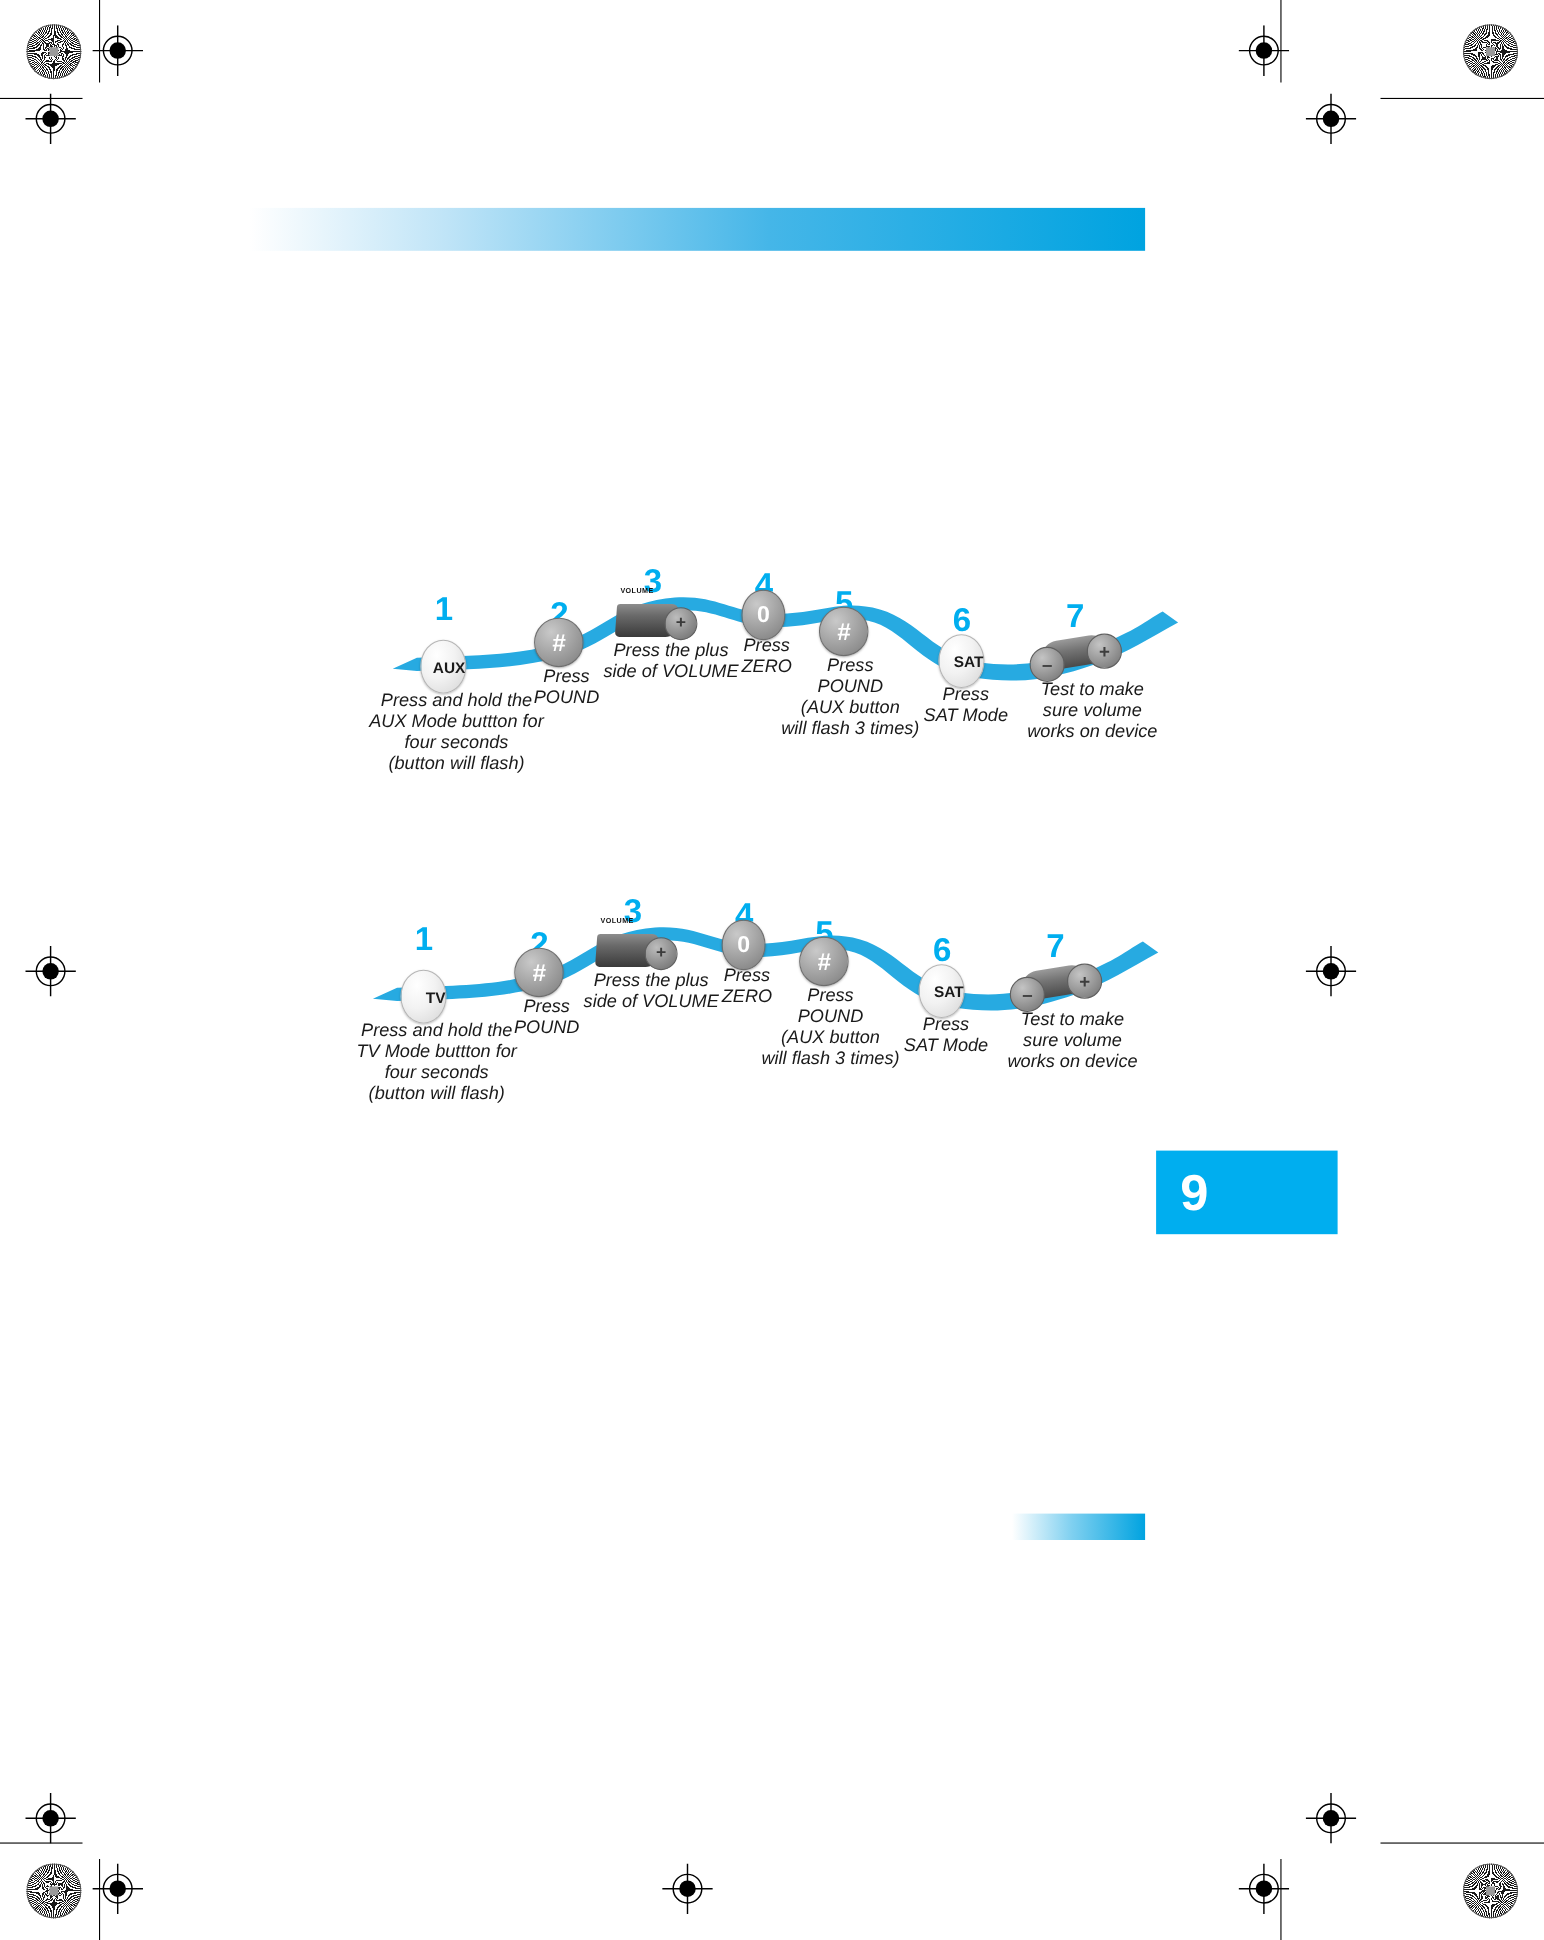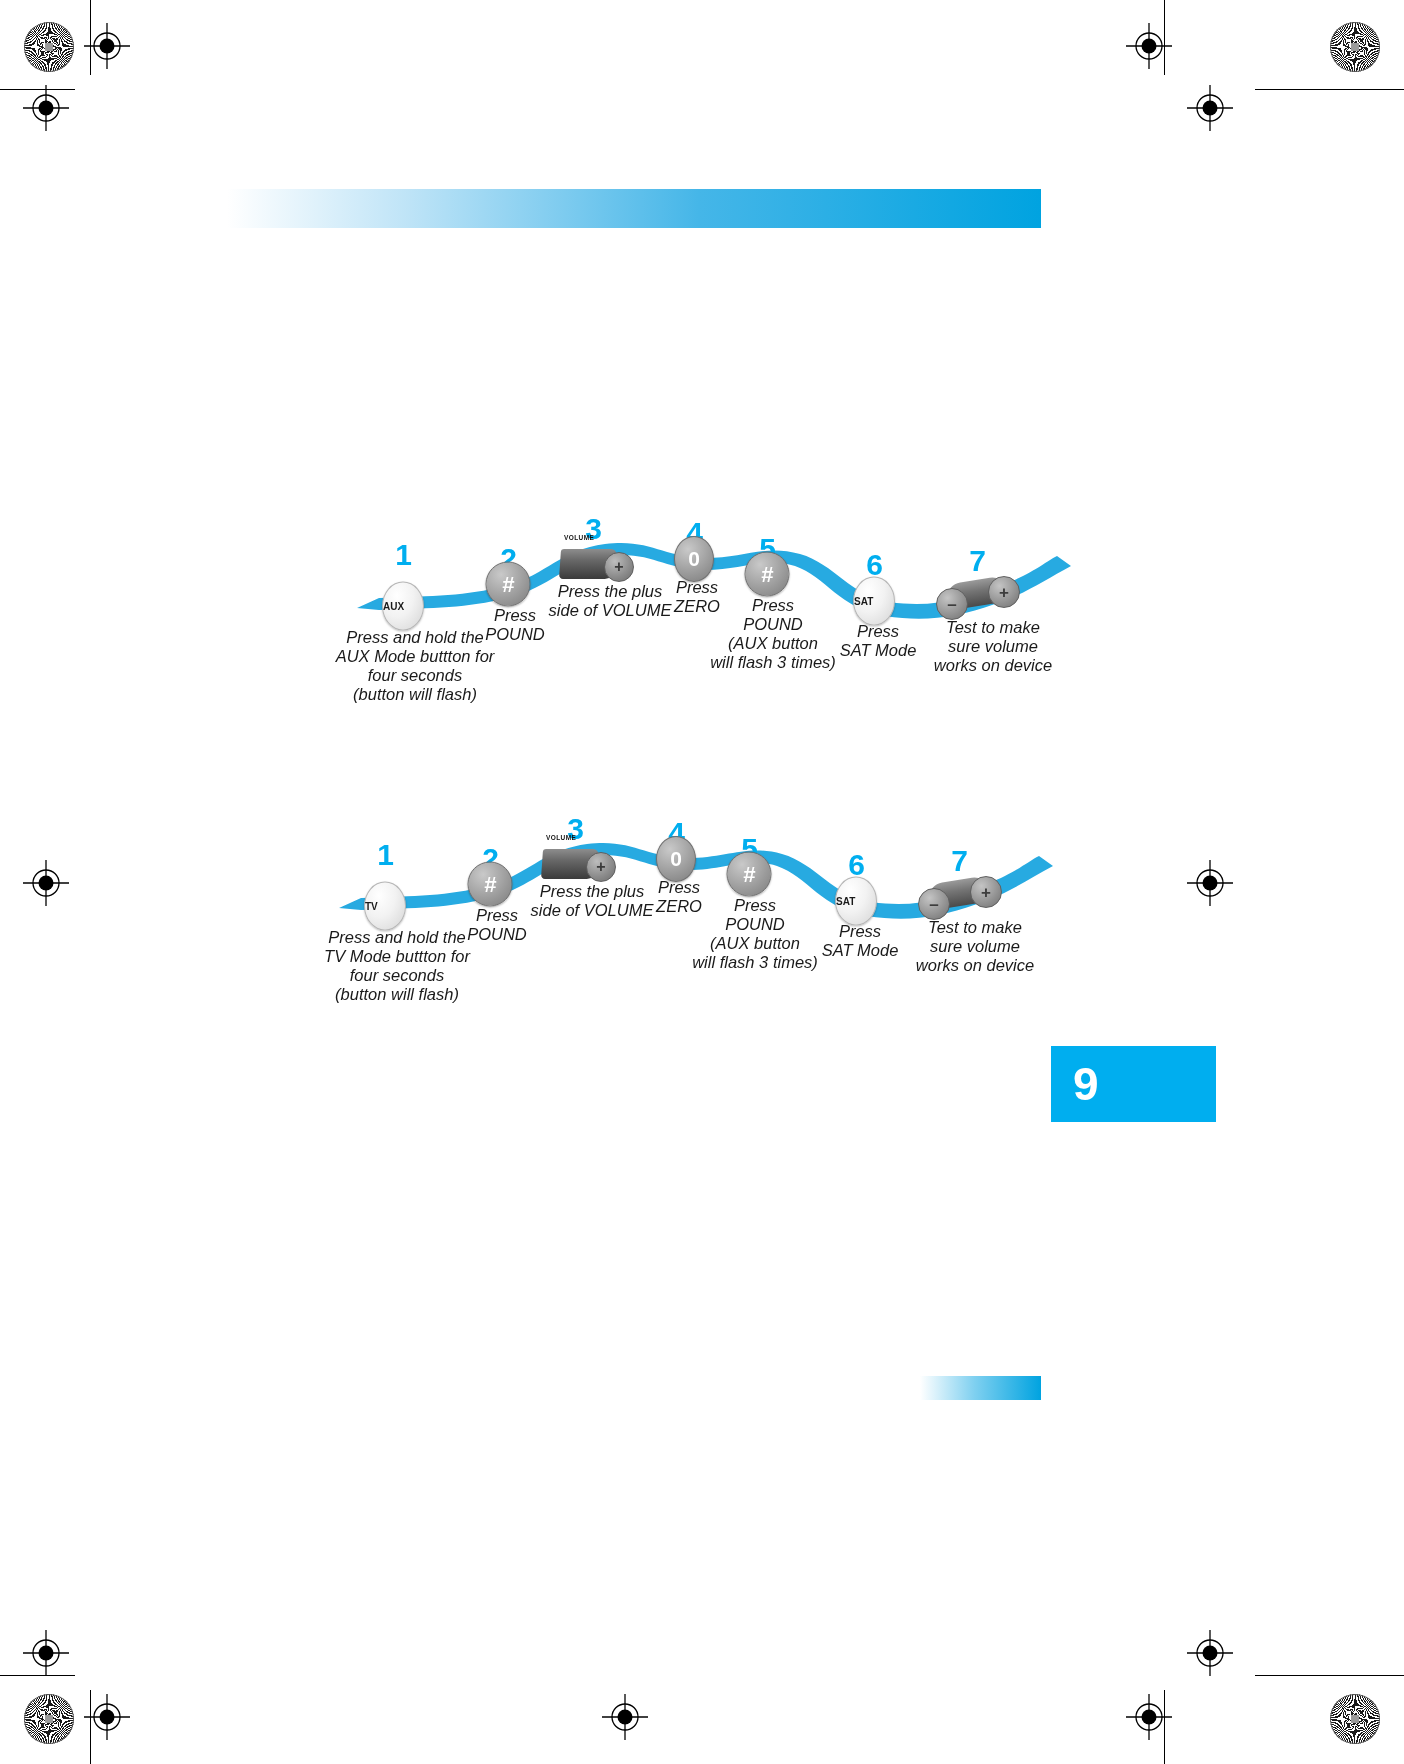--- a/index.html
+++ b/index.html
@@ -59,22 +59,22 @@
     font-style:italic;font-size:16.5px;color:#1a1a1a;line-height:1.15;
     text-align:center;transform:translate(-50%,0);white-space:pre-line;
   }
 
   
   .btn{position:absolute;transform:translate(-50%,-50%);}
   .btn-oval{
     width:40px;height:47px;border-radius:50%;
     background:radial-gradient(ellipse at 35% 28%,#ffffff 0%,#f2f2f2 45%,#d4d4d4 100%);
     border:1px solid #b5b5b5;
-    display:flex;align-items:center;justify-content:flex-start;
-    font-size:10px;font-weight:bold;color:#1a1a1a;
+    display:flex;align-items:center;justify-content:flex-end;
+    font-size:14px;font-weight:bold;color:#1a1a1a;
     font-family:"Liberation Sans", sans-serif;
     box-shadow:0 1px 2px rgba(0,0,0,.25);
   }
   .btn-round-dark{
     width:43px;height:43px;border-radius:50%;
     background:radial-gradient(circle at 34% 28%,#c9c9c9 0%,#9e9e9e 55%,#7c7c7c 100%);
     border:1px solid #6e6e6e;
     display:flex;align-items:center;justify-content:center;
     color:#ffffff;font-weight:bold;font-size:22px;font-style:italic;
     font-family:"Liberation Sans", sans-serif;

